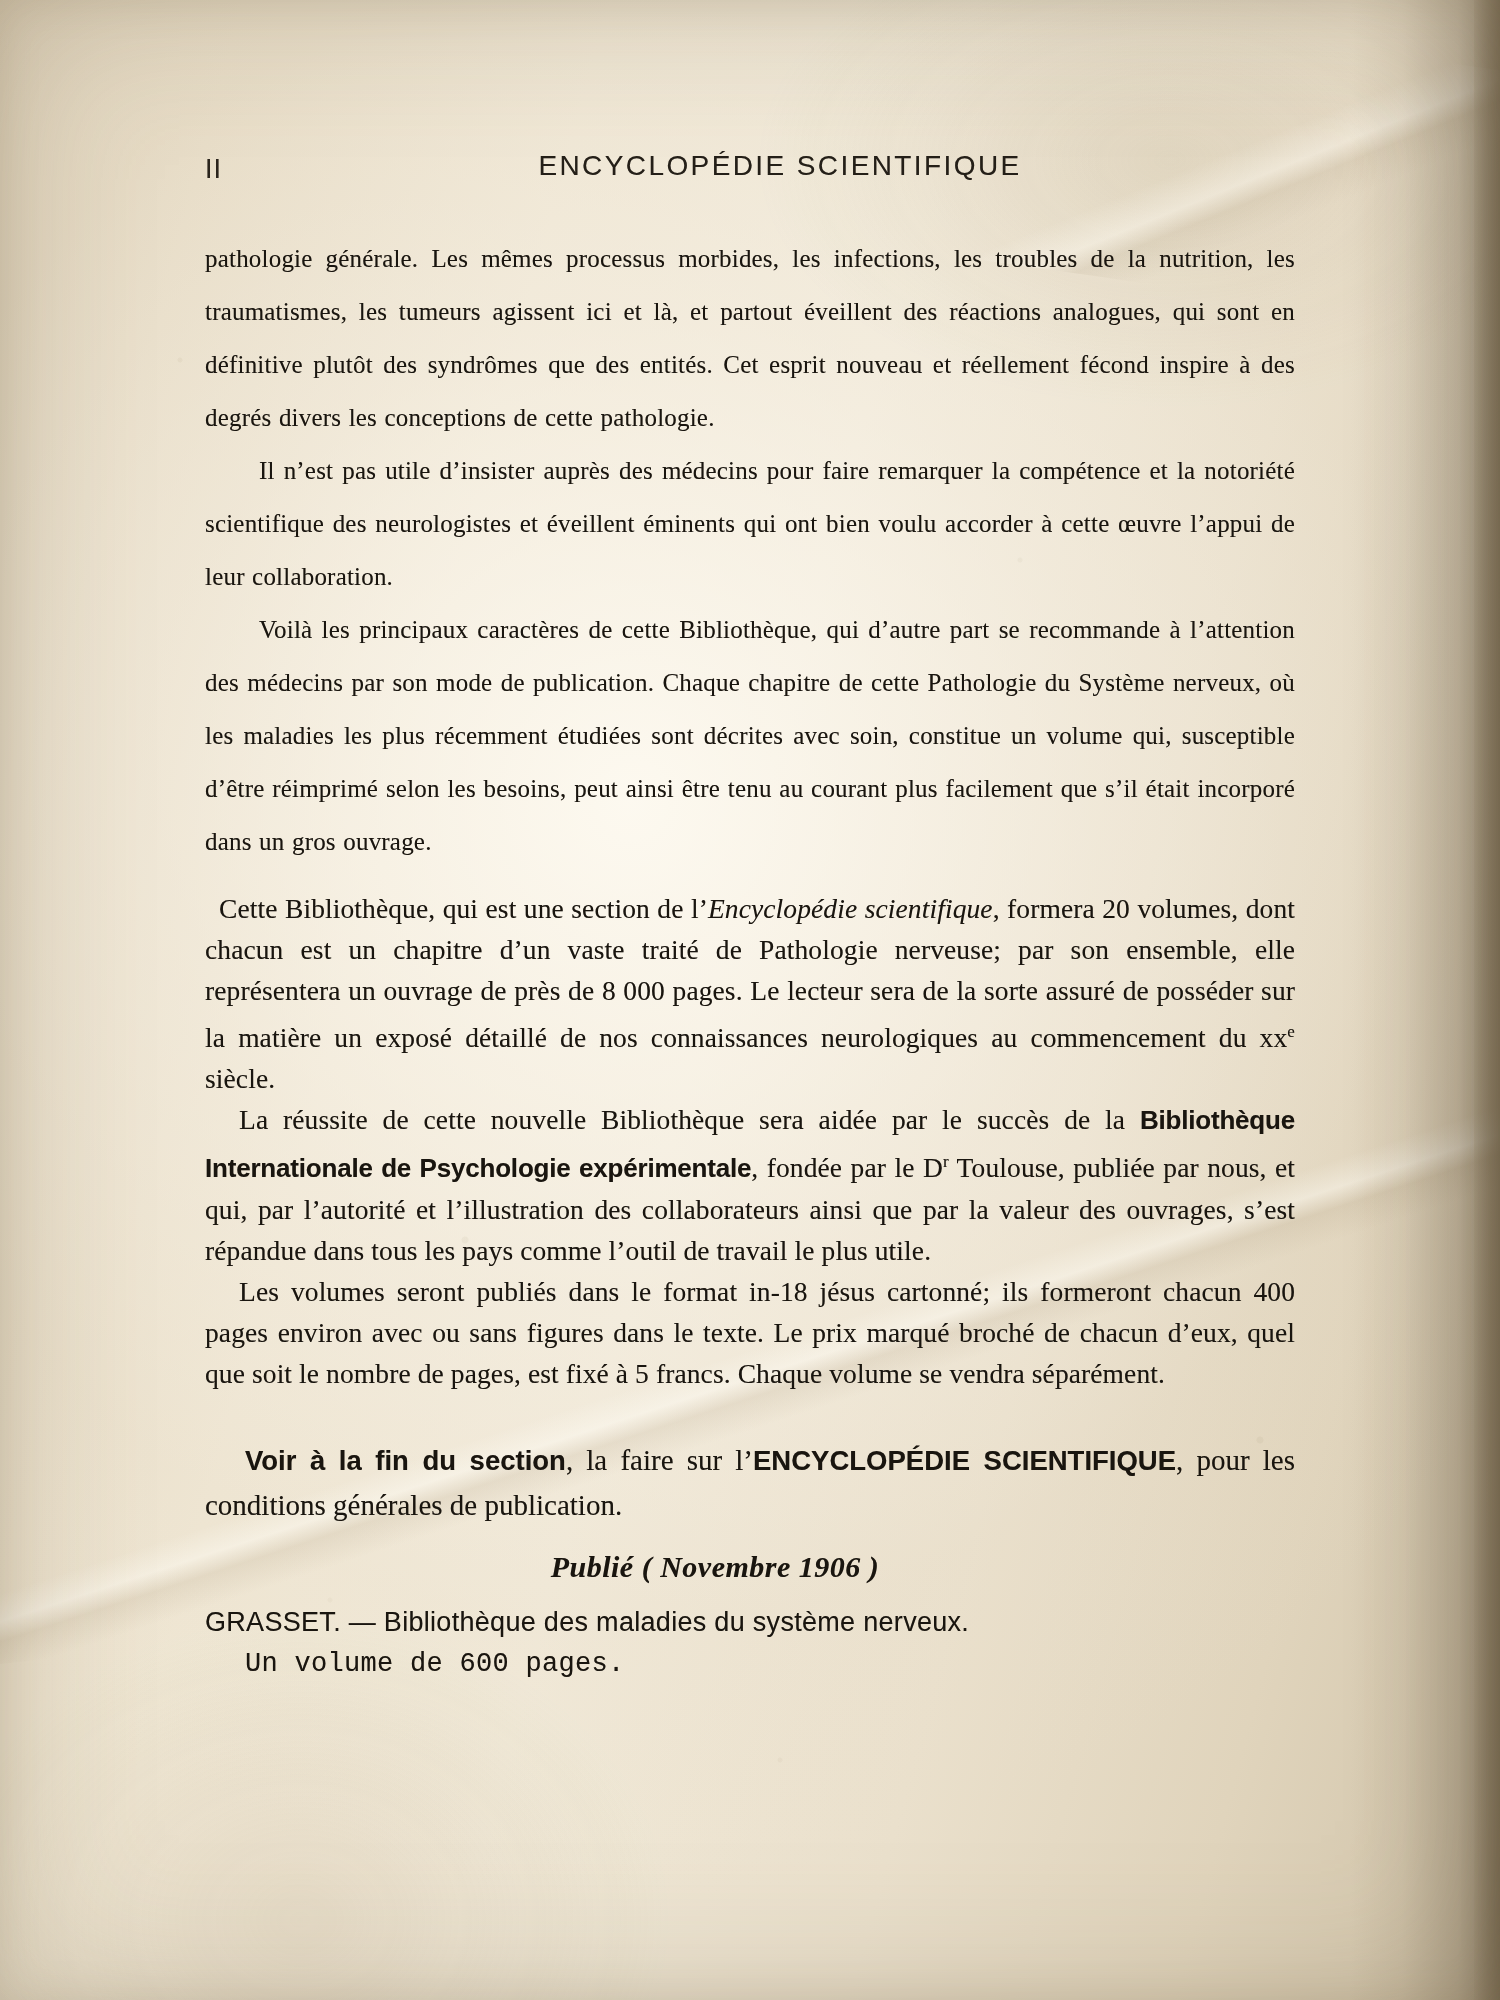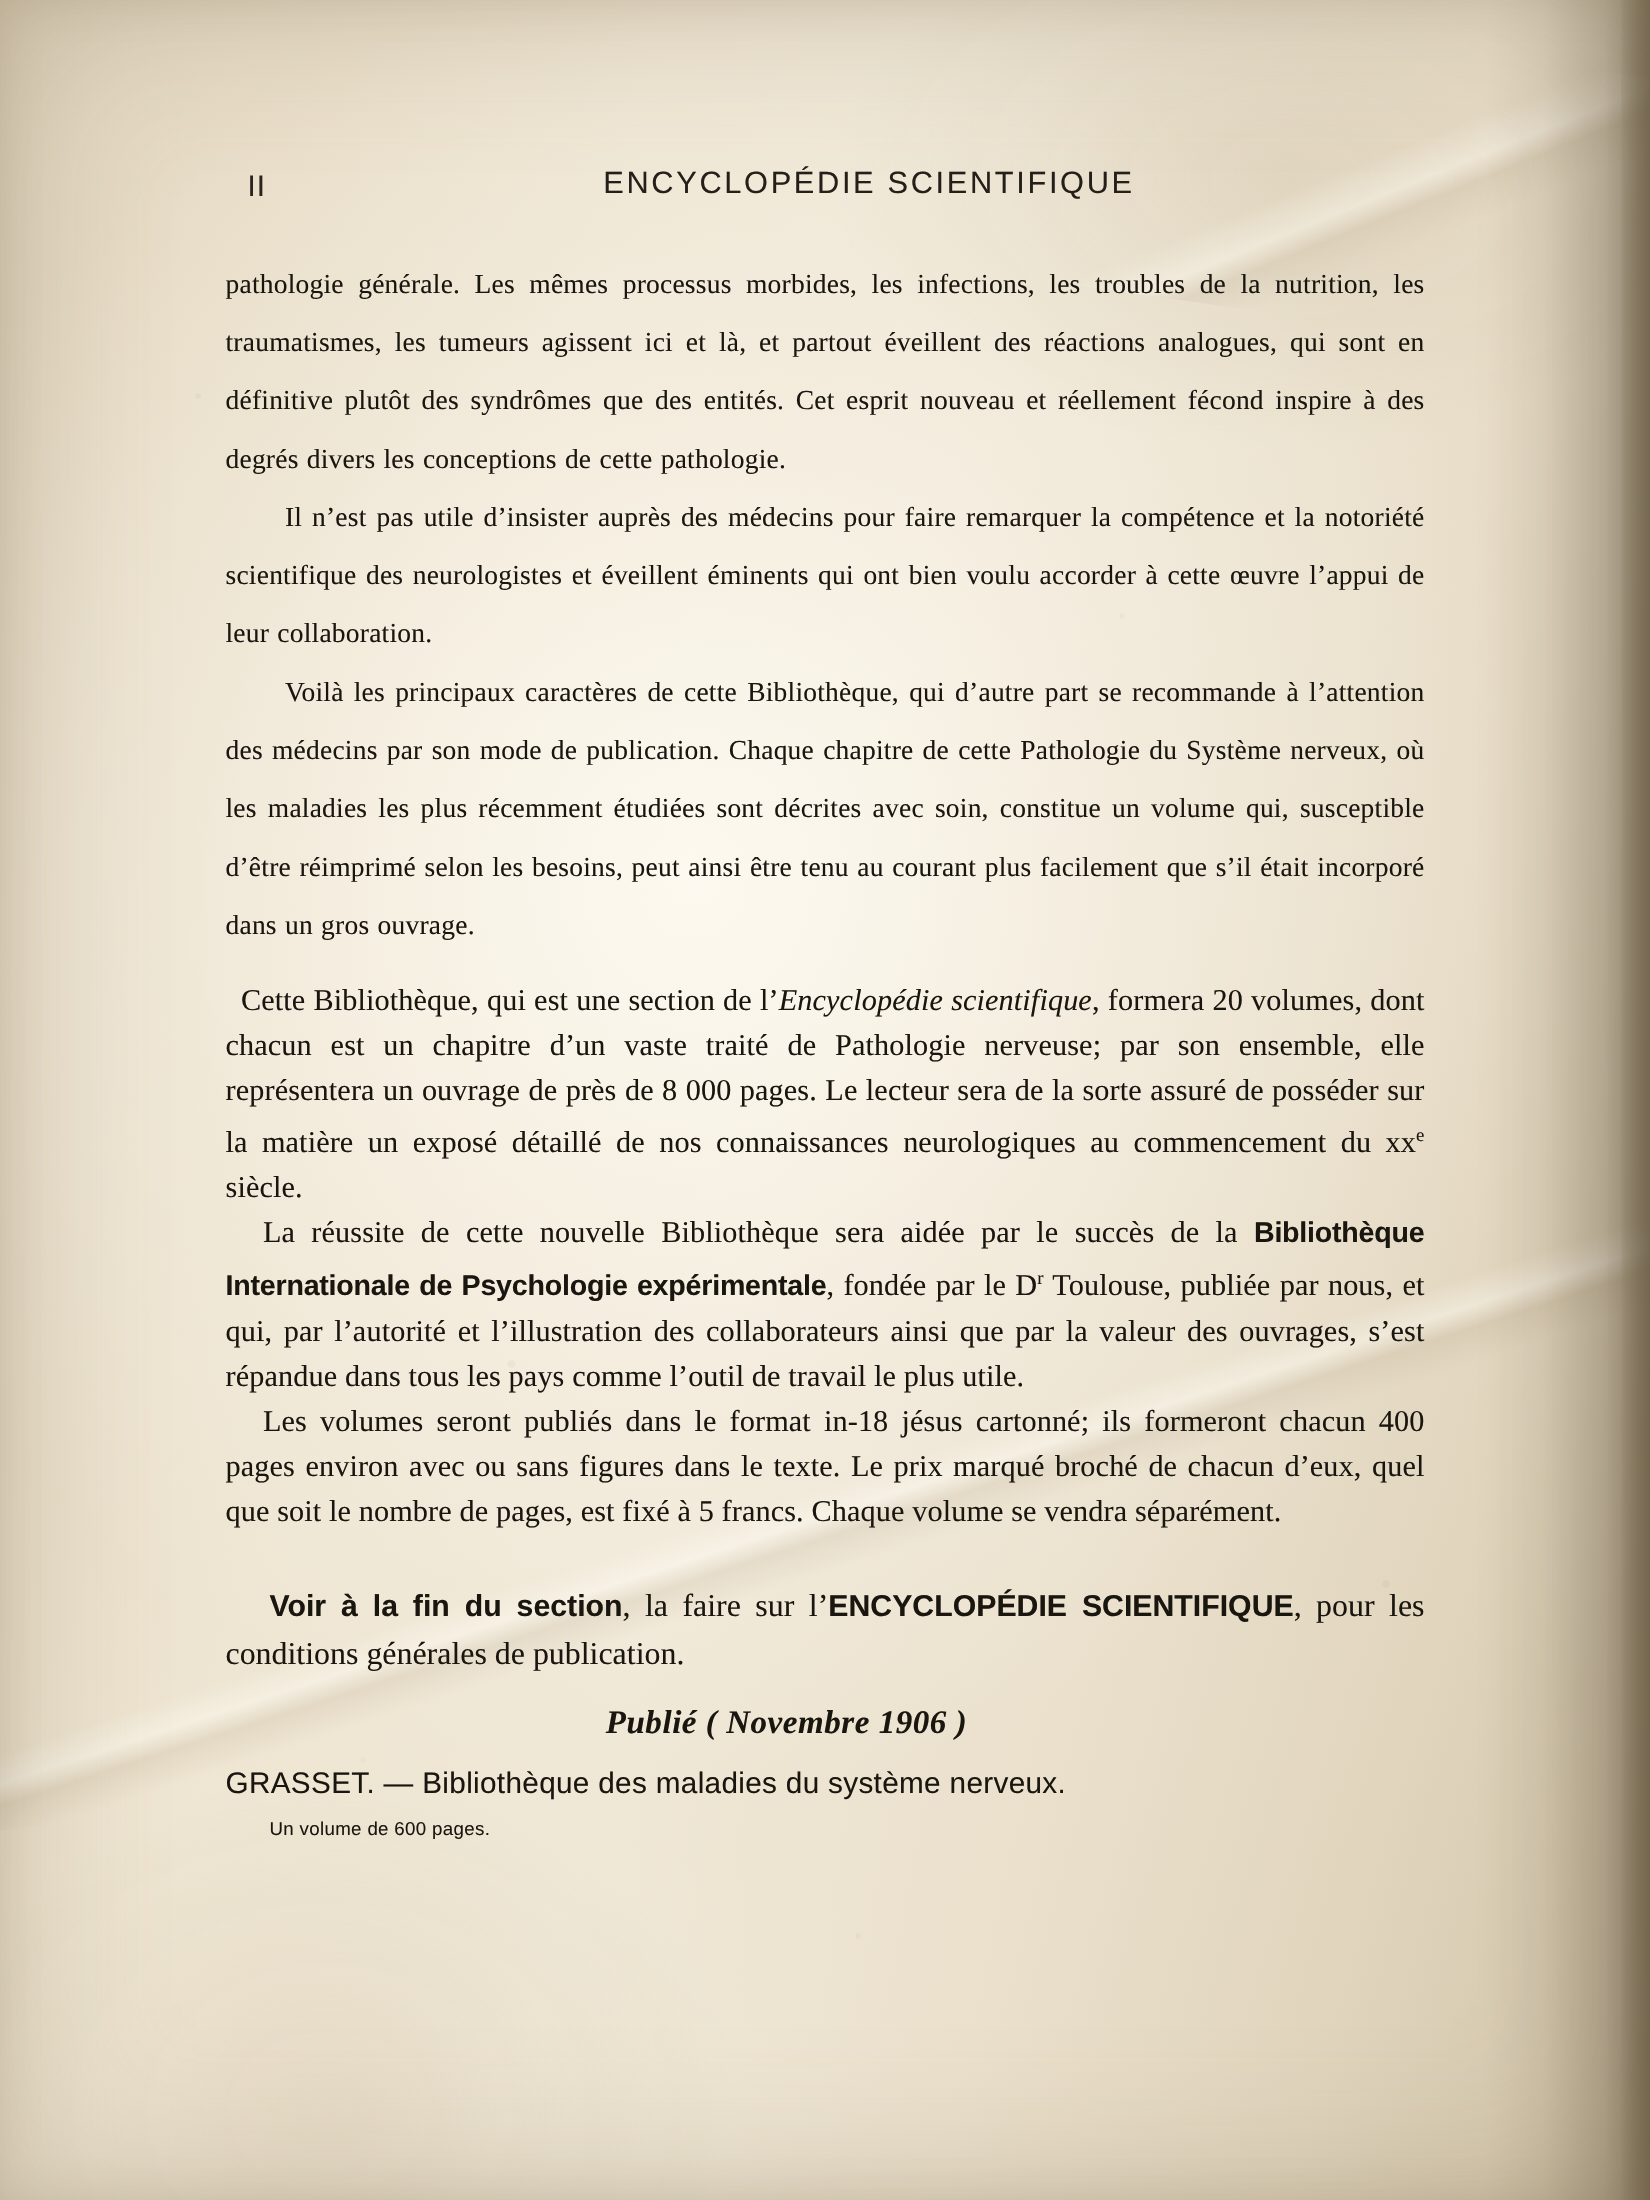--- a/index.html
+++ b/index.html
@@ -81,21 +81,20 @@
     left: 205px;
     top: 150px;
     width: 1090px;
     color: #1b1712;
   }
 
   .running-head {
     position: relative;
     height: 46px;
     margin-bottom: 36px;
-    margin-left: 20px;
   }
   .folio {
     position: absolute;
     left: 0;
     top: 4px;
     font-family: "Liberation Sans", sans-serif;
     font-size: 27px;
     letter-spacing: 1px;
     color: #2a241c;
   }
@@ -174,22 +173,22 @@
     margin-top: 18px;
     font-family: "Liberation Sans", sans-serif;
     font-size: 27px;
     line-height: 40px;
     color: #19150f;
     letter-spacing: 0.3px;
   }
   .entry .sub {
     display: block;
     text-indent: 40px;
-    font-family: Liberation Sans, sans-serif;
-    font-size: 17px;
+    font-family: Liberation Mono, monospace;
+    font-size: 27px;
     margin-top: 2px;
   }
 
   
   #content { text-shadow: 0 0 0.6px rgba(40,32,22,0.35); }
 
   
   #vignette {
     position: absolute;
     inset: 0;

